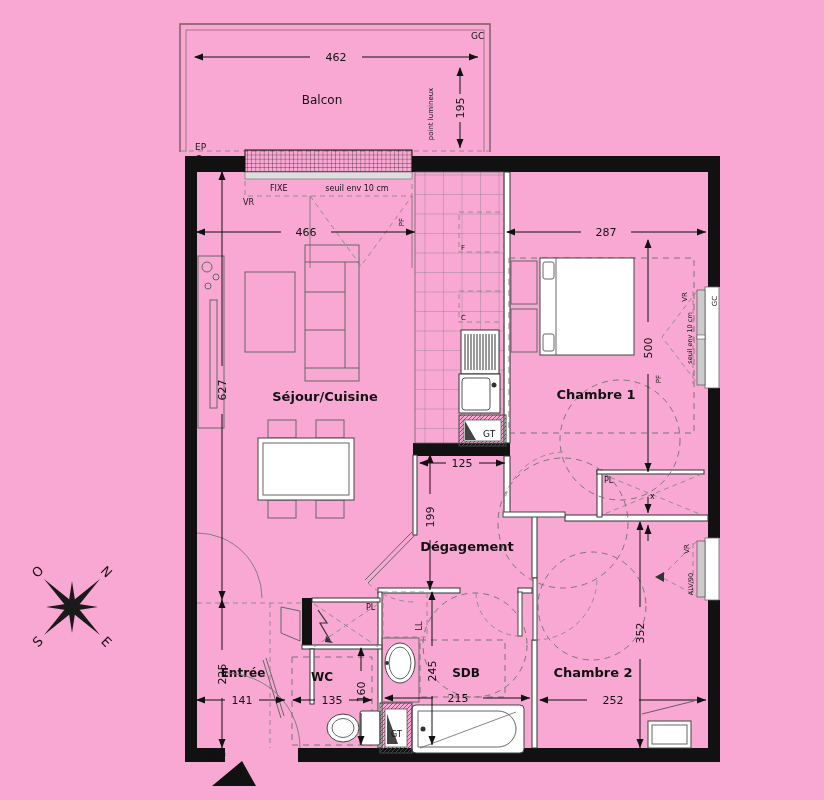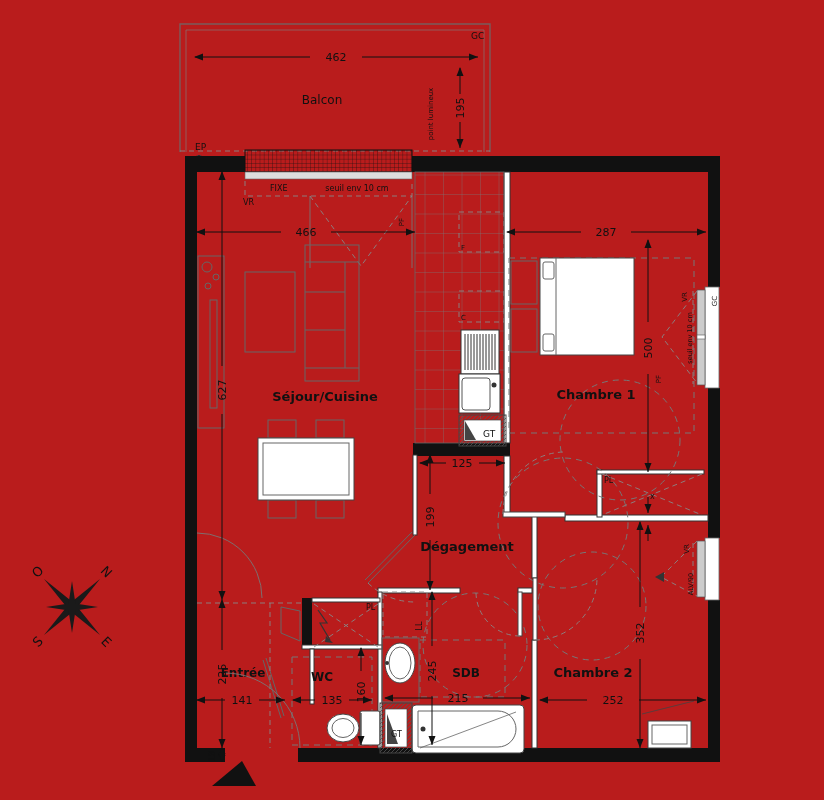--- a/index.html
+++ b/index.html
@@ -1,16 +1,16 @@
 <!DOCTYPE html>
 <html><head>
 <meta charset="utf-8">
 <style>
   html,body{margin:0;padding:0;background:#fff;}
-  .page{width:824px;height:800px;position:relative;background:#b91c1c;font-family:"DejaVu Sans",sans-serif;}
+  .page{width:824px;height:800px;position:relative;background:#f9a8d4;font-family:"DejaVu Sans",sans-serif;}
   svg text{fill:#111;font-family:"DejaVu Sans",sans-serif;}
   .room{font-weight:bold;font-size:13px;}
   .room12{font-weight:bold;font-size:12px;}
   .balc{font-size:12px;}
   .t11{font-size:11px;}
   .t9{font-size:9px;}
   .t8{font-size:8px;}
   .t7{font-size:7px;}
   .t6{font-size:6.5px;}
   .dim{stroke:#111;stroke-width:1;fill:none;}

